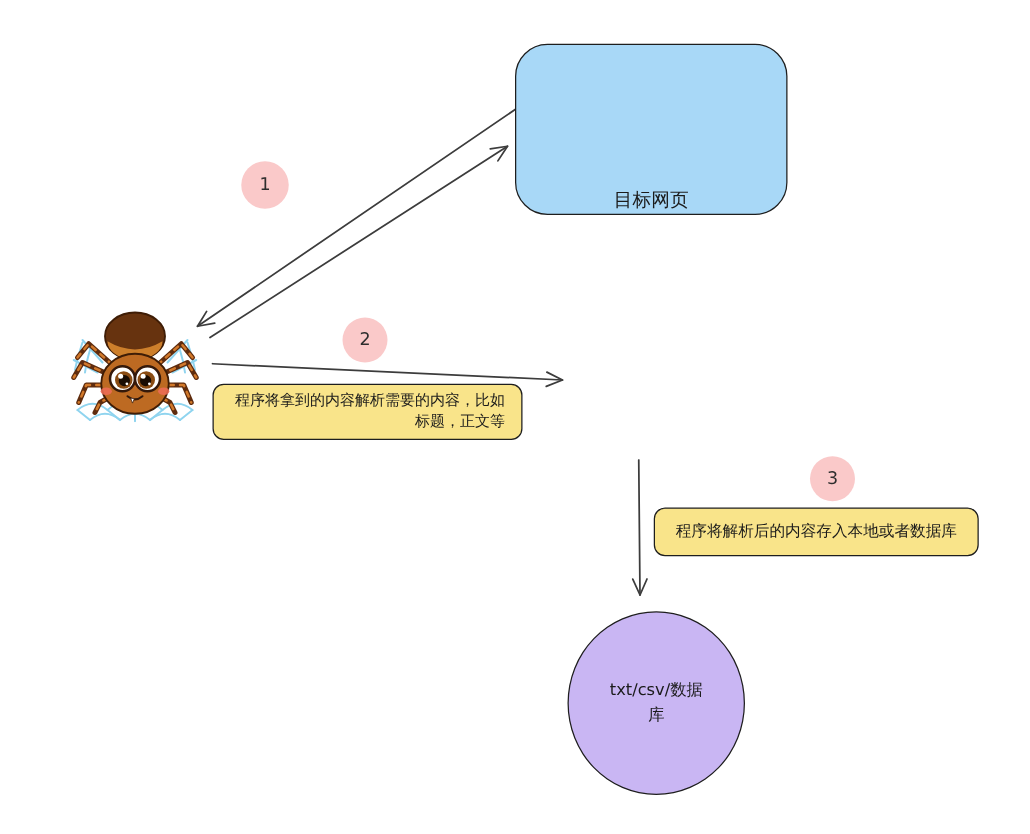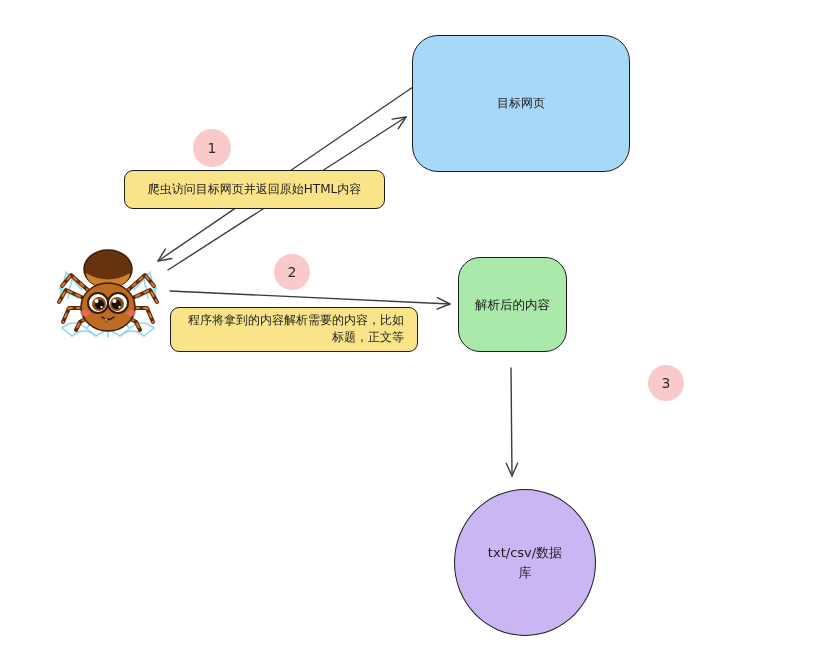--- a/index.html
+++ b/index.html
@@ -39,21 +39,22 @@
     box-sizing: border-box;
     font-size: 12.5px;
     line-height: 1.4;
     white-space: nowrap;
   }
   .node-target {
     left: 412px; top: 35px;
     width: 218px; height: 137px;
     border-radius: 26px;
     background: var(--node-target-fill, #a8d8f7);
-    font-size: 12px;
+    font-size: 15px;
+    align-items: flex-end;
   }
   .node-parsed {
     left: 458px; top: 257px;
     width: 109px; height: 95px;
     border-radius: 22px;
     background: var(--node-parsed-fill, #abe9ab);
   }
   .node-storage {
     left: 454px; top: 489px;
     width: 142px; height: 147px;
@@ -184,38 +185,35 @@
       <ellipse cx="75" cy="69" rx="4.5" ry="3" fill="#ee6c57" opacity="0.85"></ellipse>
       <path d="M46,73 Q52,78 58,73" stroke="#35190a" stroke-width="1.6" fill="none" stroke-linecap="round"></path>
       <path d="M48.5,74.5 L50,78.5 L51.5,74.8 Z" fill="#ffffff" stroke="#35190a" stroke-width="0.6"></path>
     </g>
   </svg>
 
   <div class="node node-target">
     <span>目标网页</span>
   </div>
 
-  <div class="node node-parsed">
-    <span>解析后的内容</span>
-  </div>
 
   <div class="node node-storage">
     <span class="storage-text">txt/csv/数据库</span>
   </div>
 
   <div class="badge badge-1">
     <span>1</span>
   </div>
   <div class="badge badge-2">
     <span>2</span>
   </div>
   <div class="badge badge-3">
     <span>3</span>
   </div>
 
-  <div class="step-label step-label-1">
-    <span>爬虫访问目标网页并返回原始HTML内容</span>
-  </div>
   <div class="step-label step-label-2">
     <span>程序将拿到的内容解析需要的内容，比如标题，正文等</span>
   </div>
+  <div class="step-label step-label-3">
+    <span>程序将解析后的内容存入本地或者数据库</span>
+  </div>
 
 </div>
 
 </body></html>

